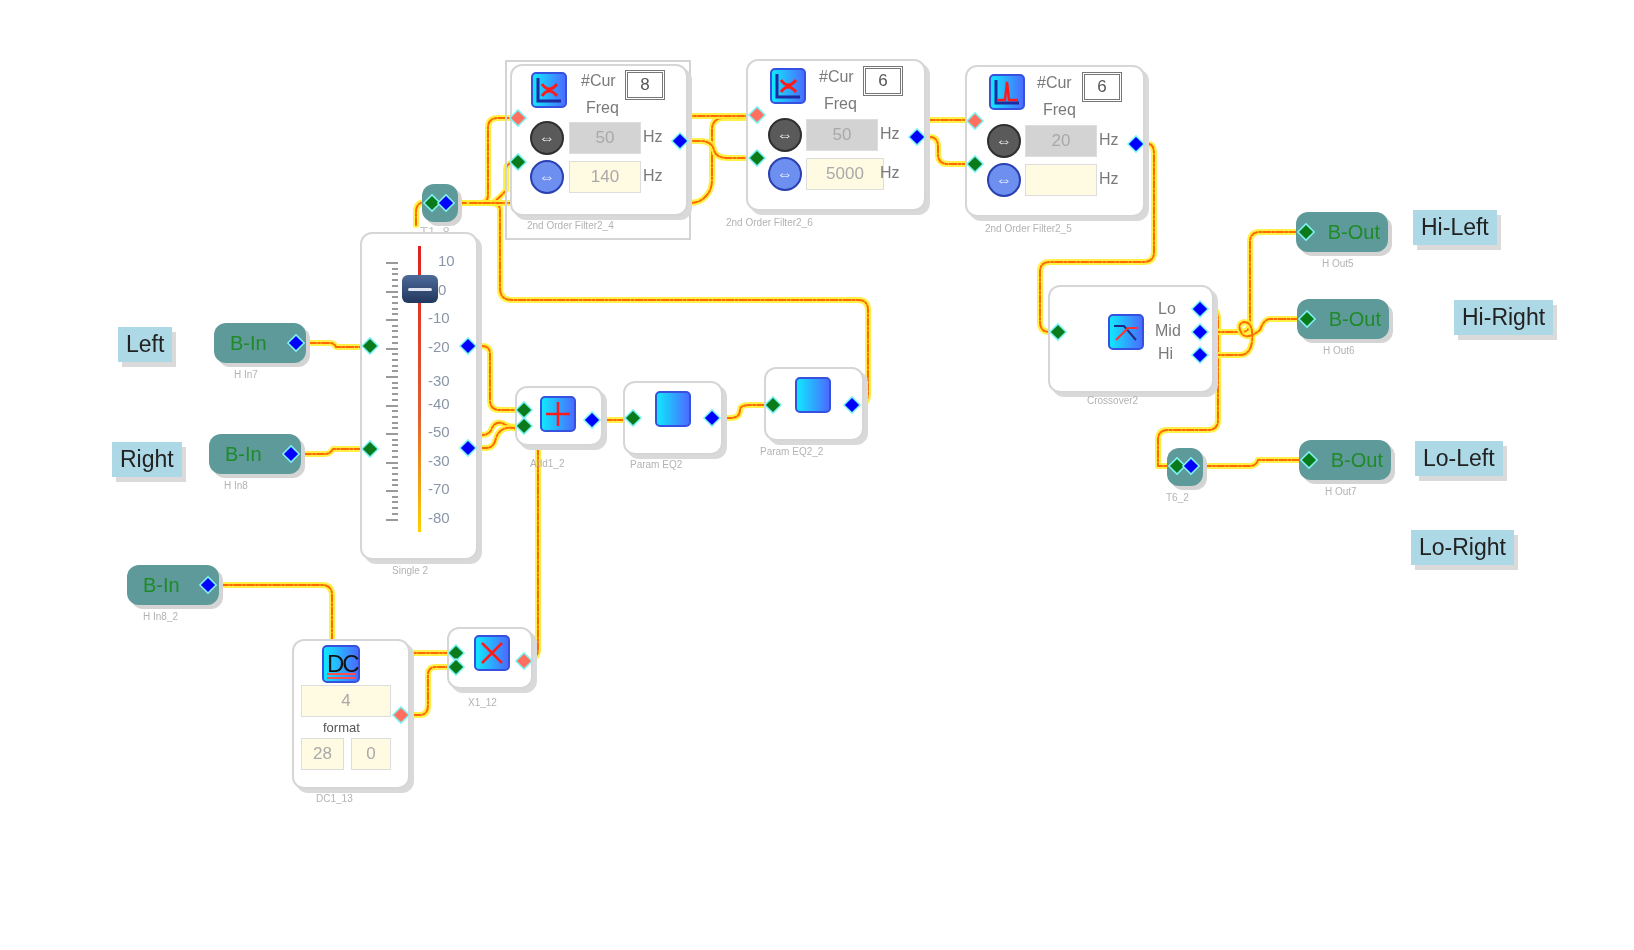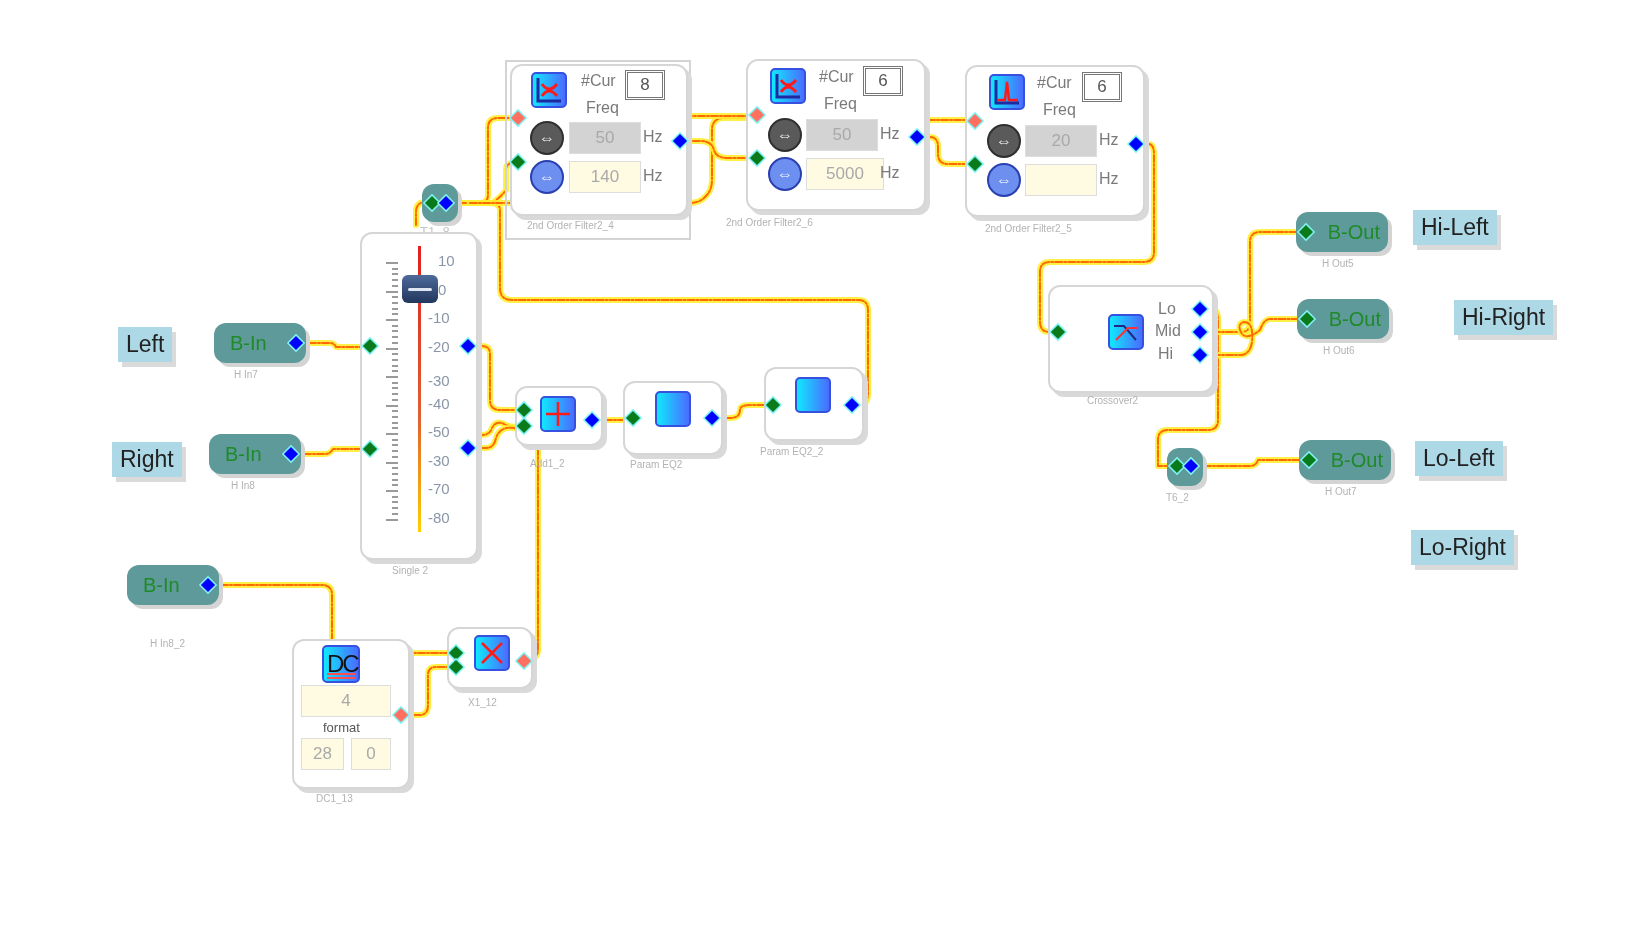--- a/index.html
+++ b/index.html
@@ -111,27 +111,27 @@
 <div class="pill" style="left:214px;top:323px;width:92px;height:40px;justify-content:flex-start;padding-left:16px;box-sizing:border-box;">
   <span>B-In</span>
 </div>
 <div class="port p-out" style="left:291px;top:338px;"></div>
 <div class="block-label" style="left:234px;top:369px;">H In7</div>
 
 <div class="pill" style="left:209px;top:434px;width:92px;height:40px;justify-content:flex-start;padding-left:16px;box-sizing:border-box;">
   <span>B-In</span>
 </div>
 <div class="port p-out" style="left:286px;top:449px;"></div>
-<div class="block-label" style="left:231px;top:480px;text-align:right;">H In8</div>
+<div class="block-label" style="left:224px;top:480px;text-align:right;">H In8</div>
 
 <div class="pill" style="left:127px;top:565px;width:92px;height:40px;justify-content:flex-start;padding-left:16px;box-sizing:border-box;">
   <span>B-In</span>
 </div>
 <div class="port p-out" style="left:203px;top:580px;"></div>
-<div class="block-label" style="left:150px;top:611px;margin-top:27px;">H In8_2</div>
+<div class="block-label" style="left:143px;top:611px;">H In8_2</div>
 
 <div class="pill" style="left:422px;top:184px;width:36px;height:38px;"></div>
 <div class="port p-in" style="left:427px;top:198px;"></div>
 <div class="port p-out" style="left:441px;top:198px;"></div>
 
 <div class="block" style="left:360px;top:232px;width:118px;height:328px;"></div>
 <div class="block-label" style="left:420px;top:224px;color:#c5c5c5;font-size:13px;z-index:1;">T1_8</div>
 <div class="slider-track" style="left:418px;top:246px;height:286px;"></div>
 <div class="slider-thumb" style="left:402px;top:275px;"></div>
 <div id="slider-scale">

